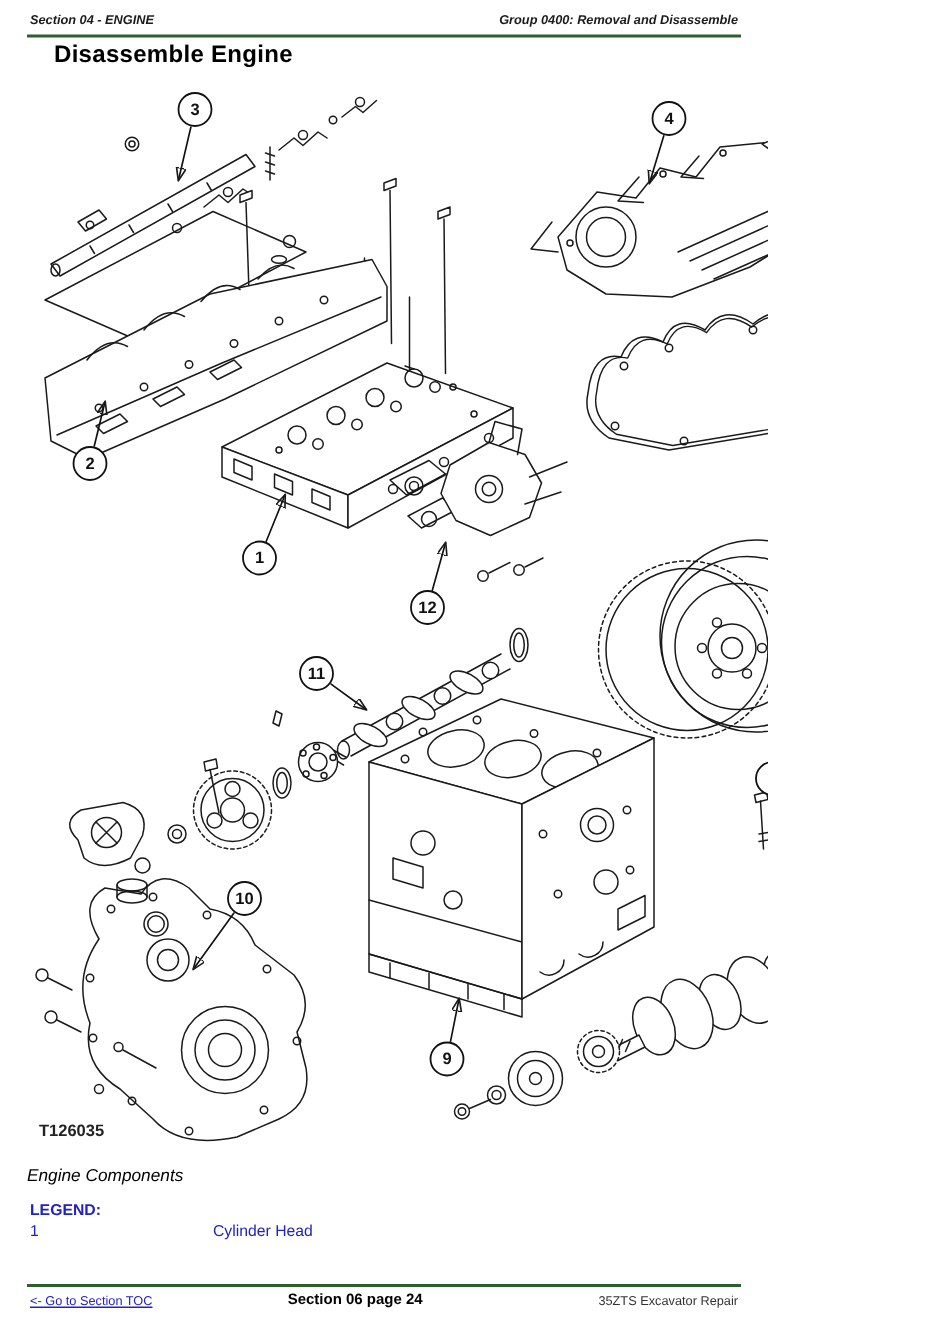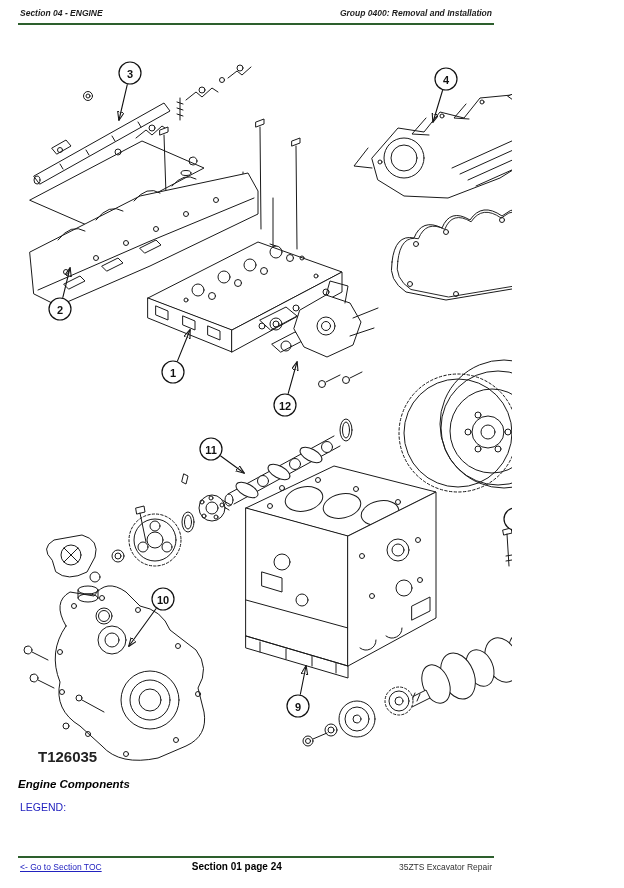--- a/index.html
+++ b/index.html
@@ -11,43 +11,44 @@
   .rule-top{top:23px;}
   .rule-bottom{top:856px;}
   .title{position:absolute;top:28px;left:36px;font-size:16px;font-weight:bold;color:#000;letter-spacing:.2px;}
   #diagram-svg{position:absolute;top:0;left:0;}
   #diagram-svg *{stroke:#1a1a1a;fill:none;stroke-width:1;stroke-linejoin:round;stroke-linecap:round;}
   #diagram-svg .wf{fill:#fff;}
   #diagram-svg .callout-circle{fill:#fff;stroke:#111;stroke-width:1.2;}
   #diagram-svg .callout-num{fill:#111;stroke:none;font:bold 11px "Liberation Sans",sans-serif;
         text-anchor:middle;dominant-baseline:central;}
   #diagram-svg .leader{stroke:#111;stroke-width:1.1;}
-  .figure-id{position:absolute;left:38px;top:748px;font-size:15px;font-weight:bold;color:#222;}
-  .components-heading{position:absolute;left:18px;top:778px;font-size:11.5px;font-weight:bold;font-style:italic;color:#000;}
+  .figure-id{position:absolute;left:26px;top:748px;font-size:11px;font-weight:bold;color:#222;}
+  .components-heading{position:absolute;left:18px;top:778px;font-size:11.5px;font-weight:normal;font-style:italic;color:#000;}
   .legend{position:absolute;left:20px;top:801px;font-size:10.5px;color:var(--legend_blue,#2222bf);}
-  .legend-title{font-weight:normal;margin-bottom:2px;}
+  .legend-title{font-weight:bold;margin-bottom:2px;}
   .legend-row{line-height:13px;}
   .legend-num{display:inline-block;width:122px;}
   .ftr{position:absolute;top:861px;left:20px;right:20px;display:flex;justify-content:space-between;align-items:flex-end;
        font-size:8.5px;}
   .ftr a{color:var(--link_blue,#2222bf);text-decoration:underline;cursor:pointer;}
   .ftr-center{font-size:10px;font-weight:bold;color:#000;}
   .ftr-right{color:#333;margin-left:27px;}
 </style>
 </head>
 <body>
 
 <div id="page">
 
   <div class="hdr">
     <span>Section 04 - ENGINE</span>
-    <span>Group 0400: Removal and Installation</span>
+    <span>Group 0400: Removal and Disassemble</span>
   </div>
   <div class="rule rule-top"></div>
 
+  <div class="title">Disassemble Engine</div>
 
   <svg id="diagram-svg" width="624" height="888" viewBox="0 0 624 888">
     <defs>
       <marker id="arrow" markerWidth="9" markerHeight="8" refX="7.5" refY="3" orient="auto">
         <path d="M0,0 L8,3 L0,6 Z" fill="#111" stroke="none"></path>
       </marker>
     </defs>
 
     <g>
       <path d="M30,200 L142,141 L204,168 L92,227 Z"></path>
@@ -393,23 +394,26 @@
         <text x="285" y="405.5" class="callout-num">12</text>
       </g>
     </svg>
 
   <div class="figure-id">T126035</div>
 
   <div class="components-heading">Engine Components</div>
 
   <div class="legend">
     <div class="legend-title">LEGEND:</div>
+    <div class="legend-row">
+      <span class="legend-num">1</span><span>Cylinder Head</span>
+    </div>
   </div>
 
   <div class="rule rule-bottom"></div>
 
   <div class="ftr">
     <a>&lt;- Go to Section TOC</a>
-    <span class="ftr-center">Section 01 page 24</span>
+    <span class="ftr-center">Section 06 page 24</span>
     <span class="ftr-right">35ZTS Excavator Repair</span>
   </div>
 
 </div>
 
 </body></html>

